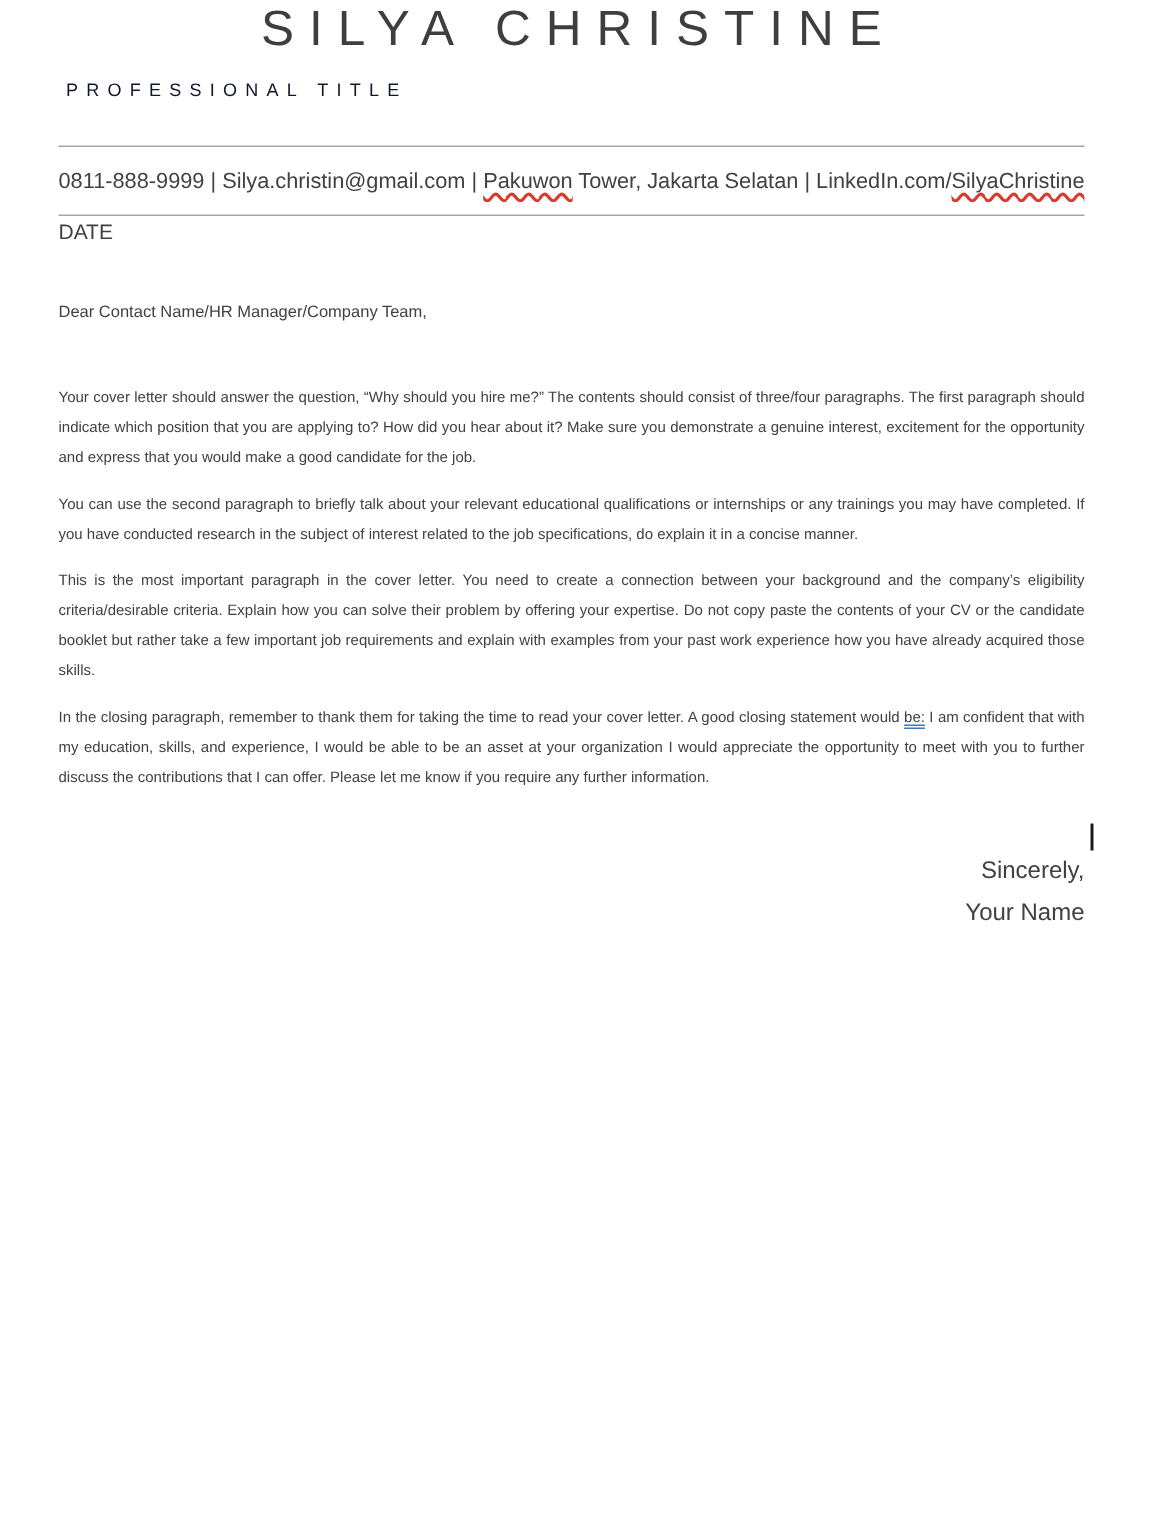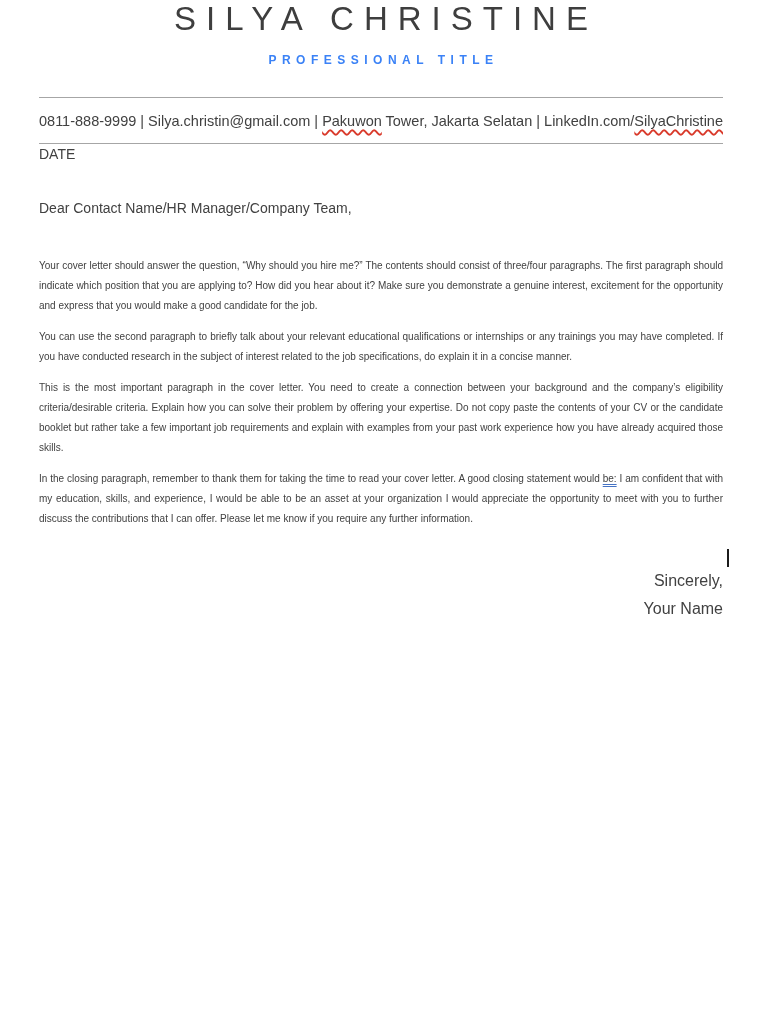--- a/index.html
+++ b/index.html
@@ -22,26 +22,26 @@
     text-align: center;
     font-size: 33px;
     font-weight: 300;
     letter-spacing: 10px;
     padding-left: 10px; 
     color: #3e3e3e;
     line-height: 38px;
   }
   .hdr-subtitle {
     margin-top: 15px;
-    text-align: center;
+    text-align: left;
     font-size: 12px;
-    font-weight: 700;
+    font-weight: 400;
     letter-spacing: 5.5px;
     padding-left: 5px;
-    color: #3b82f6;
+    color: #0f172a;
     line-height: 14px;
   }
   
   .contact-bar {
     margin-top: 30px;
     border-top: 1.5px solid #a6a6a6;
     border-bottom: 1.5px solid #a6a6a6;
     padding: 13px 0 12px 0;
     text-align: right;
     font-size: 14.5px;
@@ -71,21 +71,21 @@
     font-size: 14px;
     line-height: 20px;
   }
   .recipient-block {
     margin-top: 26px;
     font-size: 14px;
     line-height: 21px;
   }
   .salutation {
     margin-top: 34px;
-    font-size: 14px;
+    font-size: 11px;
     line-height: 20px;
   }
   .paragraphs {
     margin-top: 38px;
   }
   .paragraphs p {
     margin: 0 0 11px 0;
     font-size: 10px;
     line-height: 20px;
     text-align: justify;

